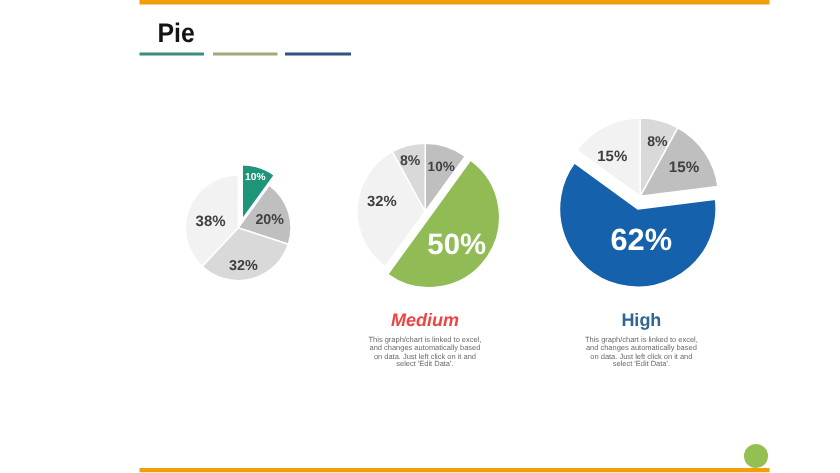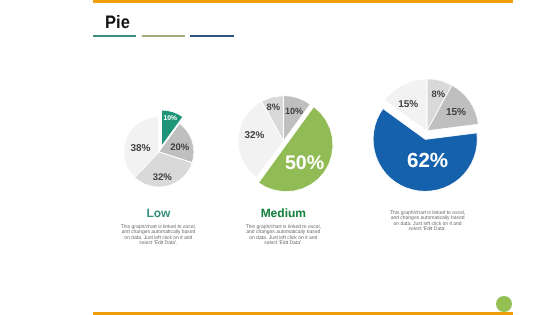--- a/index.html
+++ b/index.html
@@ -58,30 +58,25 @@
         <path d="M 403.8 130.9 L 428.94754178810956 85.15679130171031 A 52.2 52.2 0 0 1 455.58838740861574 124.35760520794332 Z" fill="#BFBFBF" stroke="#ffffff" stroke-width="1.0"></path>
         <path d="M 402.2 139.3 L 453.9883874086157 132.75760520794333 A 52.2 52.2 0 1 1 359.9693128936277 108.61760983033292 Z" fill="#1561AC" stroke="#ffffff" stroke-width="1.0"></path>
         <path d="M 403.8 130.9 L 361.56931289362774 100.21760983033292 A 52.2 52.2 0 0 1 403.8 78.7 Z" fill="#F2F2F2" stroke="#ffffff" stroke-width="1.0"></path>
         <text x="415.3" y="93.5" text-anchor="middle" dominant-baseline="central" font-size="9.4" font-weight="bold" fill="#404040" font-family="&quot;Liberation Sans&quot;,sans-serif">8%</text>
         <text x="433" y="112.3" text-anchor="middle" dominant-baseline="central" font-size="10.1" font-weight="bold" fill="#404040" font-family="&quot;Liberation Sans&quot;,sans-serif">15%</text>
         <text x="404.5" y="160.3" text-anchor="middle" dominant-baseline="central" font-size="20.5" font-weight="bold" fill="#ffffff" font-family="&quot;Liberation Sans&quot;,sans-serif">62%</text>
         <text x="385.2" y="104.6" text-anchor="middle" dominant-baseline="central" font-size="10" font-weight="bold" fill="#404040" font-family="&quot;Liberation Sans&quot;,sans-serif">15%</text>
       </g>
   </svg>
 
-  <div class="col" style="left:75.4px">
-    <div class="hd" style="color: rgb(55, 144, 126);">Low</div>
-    <div class="bodywrap">
-        <div class="body">This graph/chart is linked to excel, and changes automatically based on data. Just left click on it and select 'Edit Data'.</div>
-      </div>
-  </div>
   <div class="col" style="left:200.3px">
-    <div class="hd" style="color: #15803d;">Medium</div>
+    <div class="hd" style="color: #ef4444; font-style: italic;">Medium</div>
     <div class="bodywrap">
         <div class="body">This graph/chart is linked to excel, and changes automatically based on data. Just left click on it and select 'Edit Data'.</div>
       </div>
   </div>
   <div class="col" style="left:344.6px">
+    <div class="hd" style="color: rgb(47, 102, 148);">High</div>
     <div class="bodywrap">
         <div class="body">This graph/chart is linked to excel, and changes automatically based on data. Just left click on it and select 'Edit Data'.</div>
       </div>
   </div>
 </div>
 
 </body></html>

